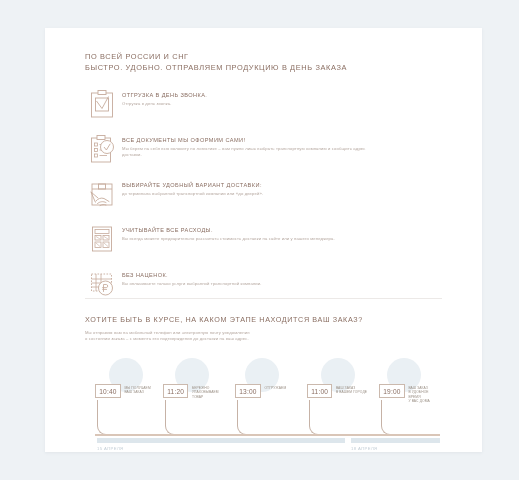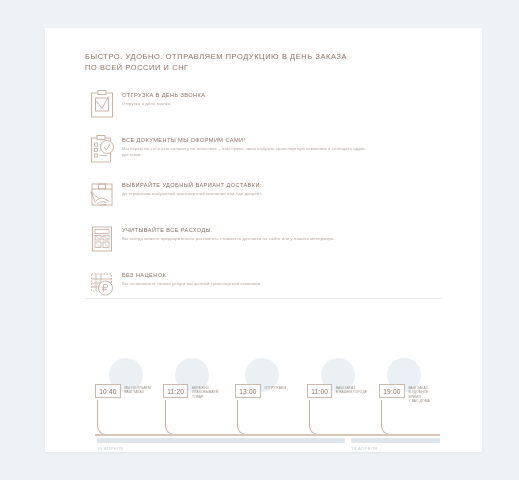--- a/index.html
+++ b/index.html
@@ -185,22 +185,22 @@
     white-space: nowrap;
   }
 </style>
 </head>
 <body>
 
 <div class="page">
   <div class="card">
 
     <div class="top-head">
+      <div class="line">ПО ВСЕЙ РОССИИ И СНГ</div>
       <div class="line">БЫСТРО. УДОБНО. ОТПРАВЛЯЕМ ПРОДУКЦИЮ В ДЕНЬ ЗАКАЗА</div>
-      <div class="line">ПО ВСЕЙ РОССИИ И СНГ</div>
     </div>
 
     <div class="features">
 
       <div class="feature">
         <div class="ico">
           <svg width="26" height="30" viewBox="0 0 26 30">
             <rect x="2.5" y="4" width="21" height="24" fill="none" stroke="#c6ab9c" stroke-width="0.9"></rect>
             <rect x="9" y="1.5" width="8" height="4" fill="#fff" stroke="#c6ab9c" stroke-width="0.9"></rect>
             <rect x="6.5" y="9" width="13" height="13" fill="none" stroke="#c6ab9c" stroke-width="0.9"></rect>
@@ -292,20 +292,25 @@
         <div class="txt">
           <div class="f-title">БЕЗ НАЦЕНОК.</div>
           <div class="f-desc">Вы оплачиваете только услуги выбранной транспортной компании.</div>
         </div>
       </div>
 
     </div>
 
     <div class="divider"></div>
 
+    <div class="bottom-head">
+      <div class="b-title">ХОТИТЕ БЫТЬ В КУРСЕ, НА КАКОМ ЭТАПЕ НАХОДИТСЯ ВАШ ЗАКАЗ?</div>
+      <div class="b-desc" style="white-space:pre-line">Мы отправим вам на мобильный телефон или электронную почту уведомления
+о состоянии заказа – с момента его подтверждения до доставки на ваш адрес.</div>
+    </div>
 
     <div class="timeline">
 
       <div class="tl-blob" style="left:14px;"></div>
       <div class="tl-blob" style="left:80px;"></div>
       <div class="tl-blob" style="left:150px;"></div>
       <div class="tl-blob" style="left:226px;"></div>
       <div class="tl-blob" style="left:292px;"></div>
 
       <div class="tl-node" style="left:0px;">

